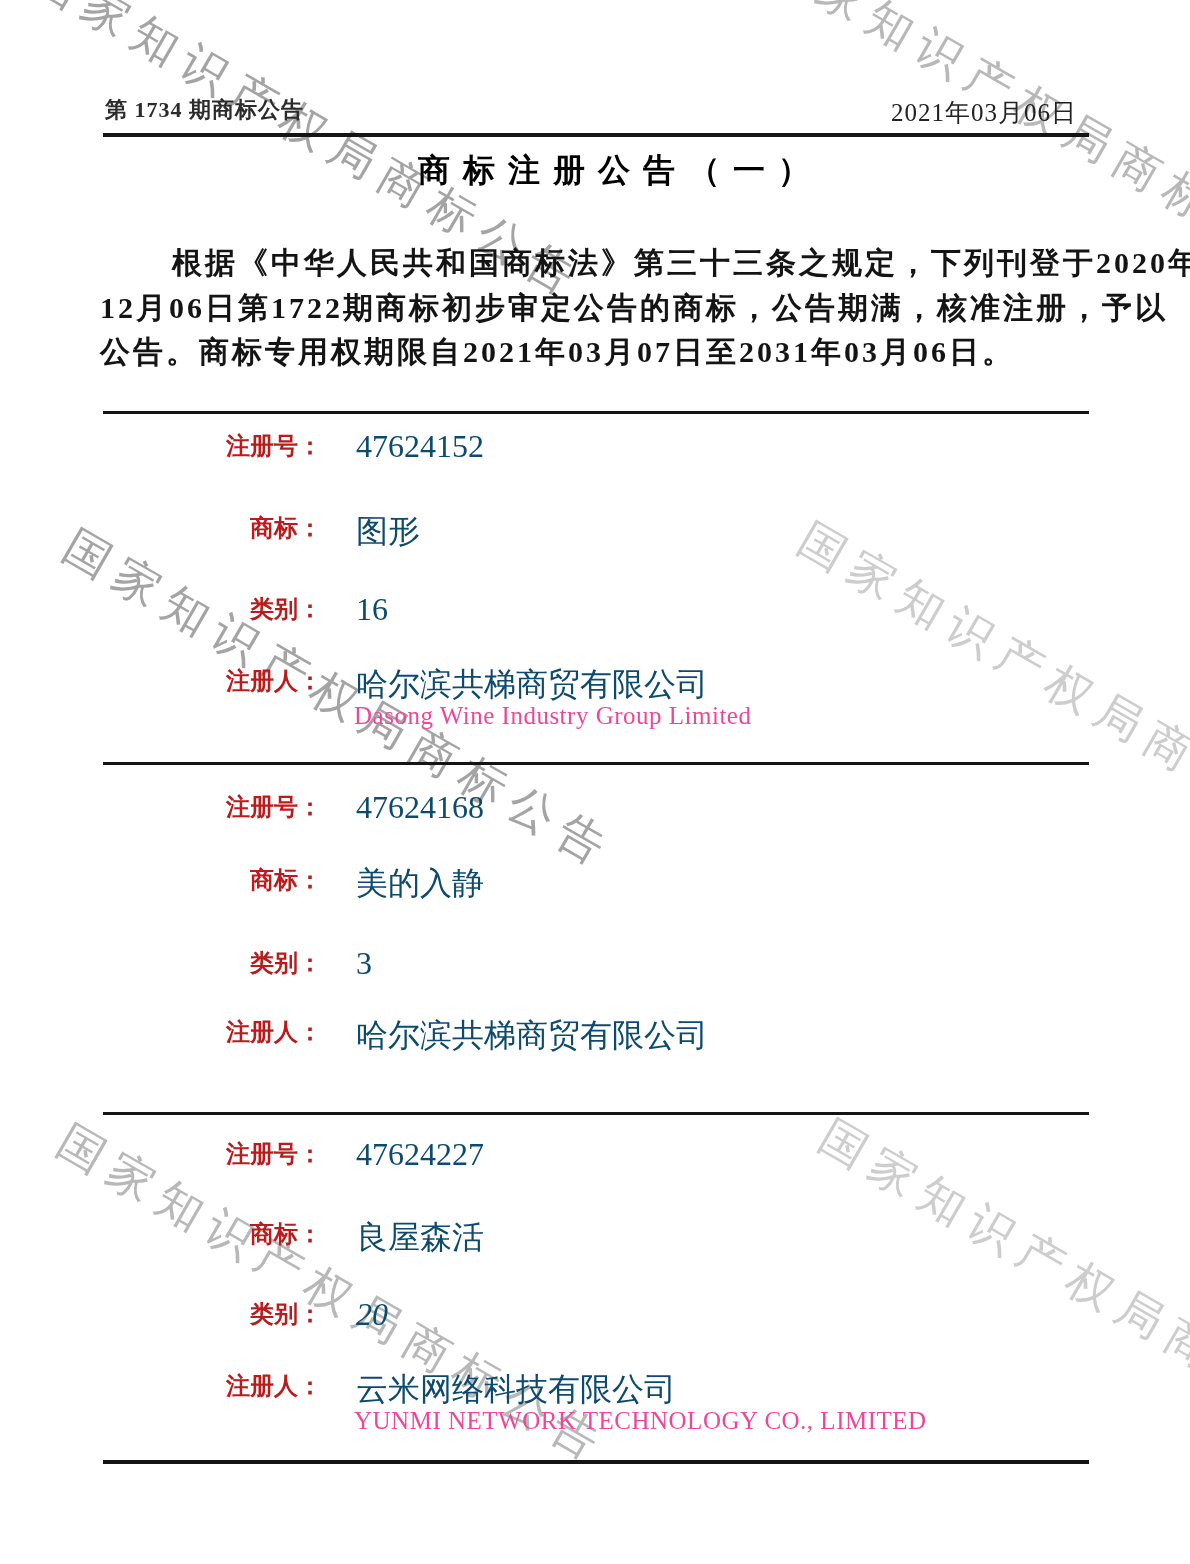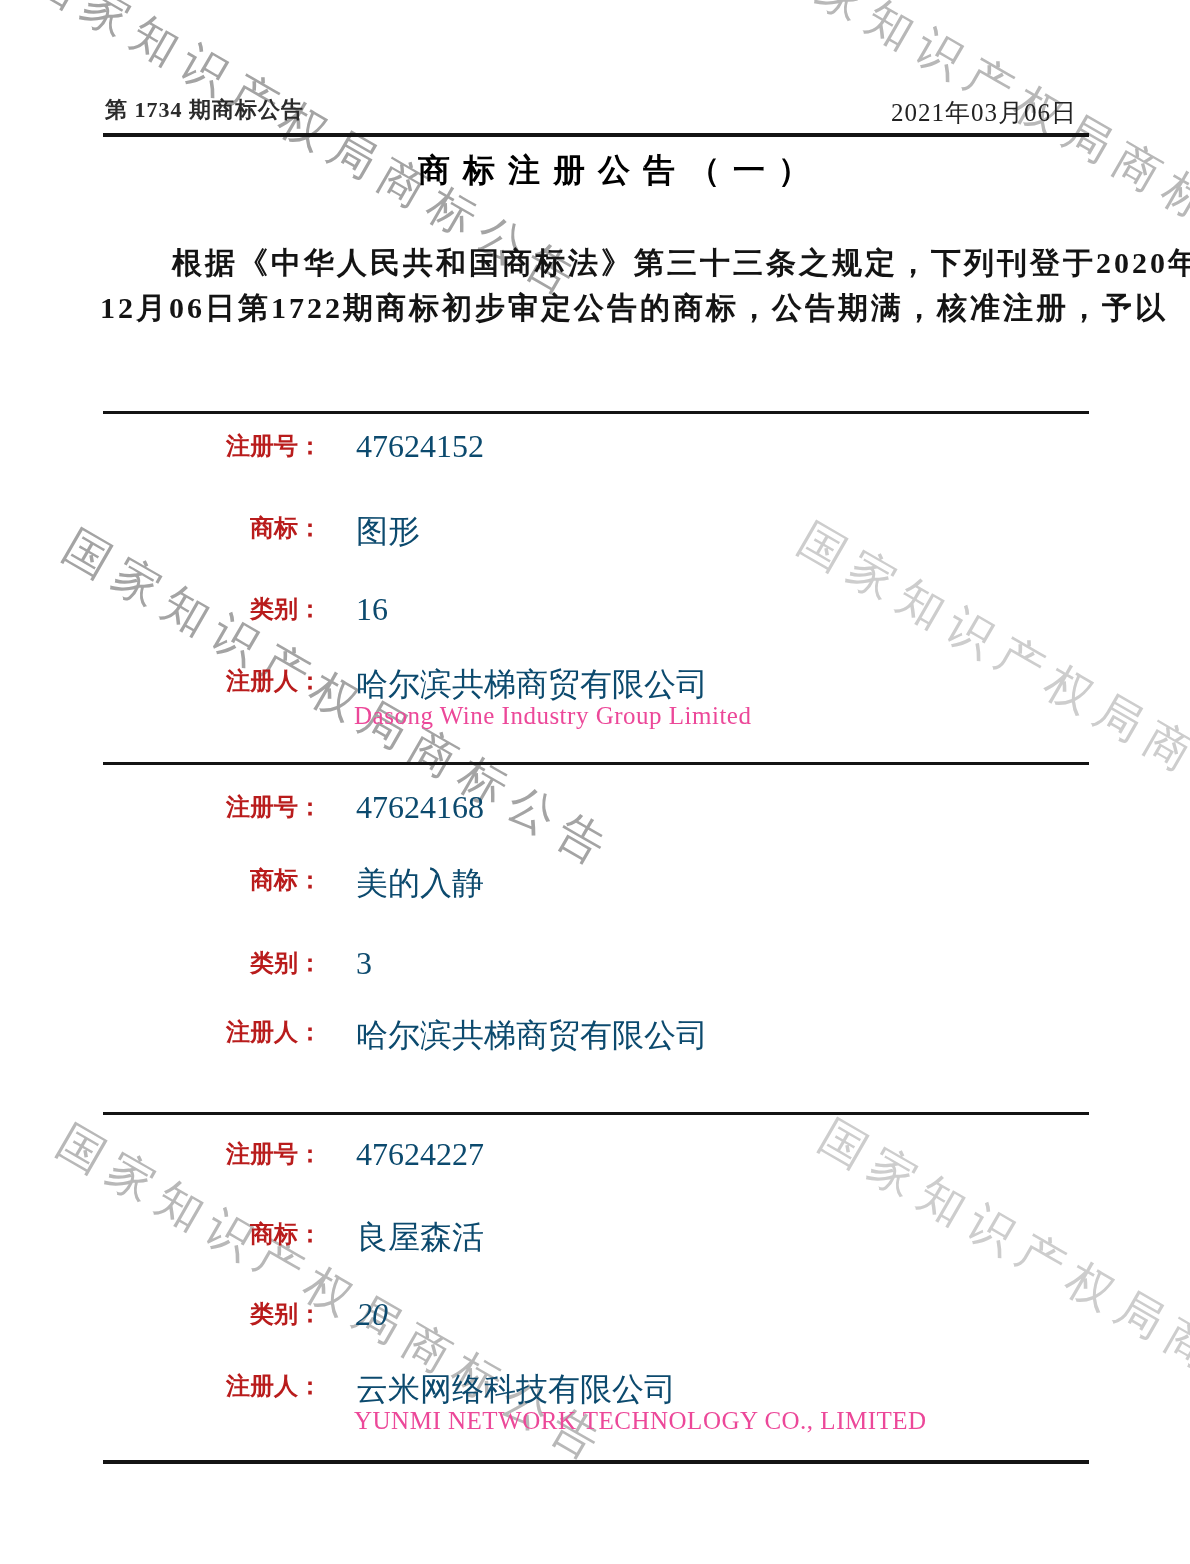--- a/index.html
+++ b/index.html
@@ -92,20 +92,21 @@
   <div class="wm wm-light" style="left:839px;top:1106px;">国家知识产权局商标公告</div>
 
   <div class="issue">第 1734 期商标公告</div>
   <div class="pubdate">2021年03月06日</div>
   <div class="rule rule-top"></div>
 
   <div class="doc-title">商标注册公告（一）</div>
 
   <div class="intro-line intro-1">根据《中华人民共和国商标法》第三十三条之规定，下列刊登于2020年</div>
   <div class="intro-line intro-2">12月06日第1722期商标初步审定公告的商标，公告期满，核准注册，予以</div>
+  <div class="intro-line intro-3">公告。商标专用权期限自2021年03月07日至2031年03月06日。</div>
 
   <div class="rule rule-sep1"></div>
 
   <div>
     <div class="field-label" style="top:430px;">注册号：</div>
     <div class="field-value" style="top:428px;">47624152</div>
     <div class="field-label" style="top:512px;">商标：</div>
     <div class="field-value" style="top:510px;">图形</div>
     <div class="field-label" style="top:593px;">类别：</div>
     <div class="field-value" style="top:591px;">16</div>

